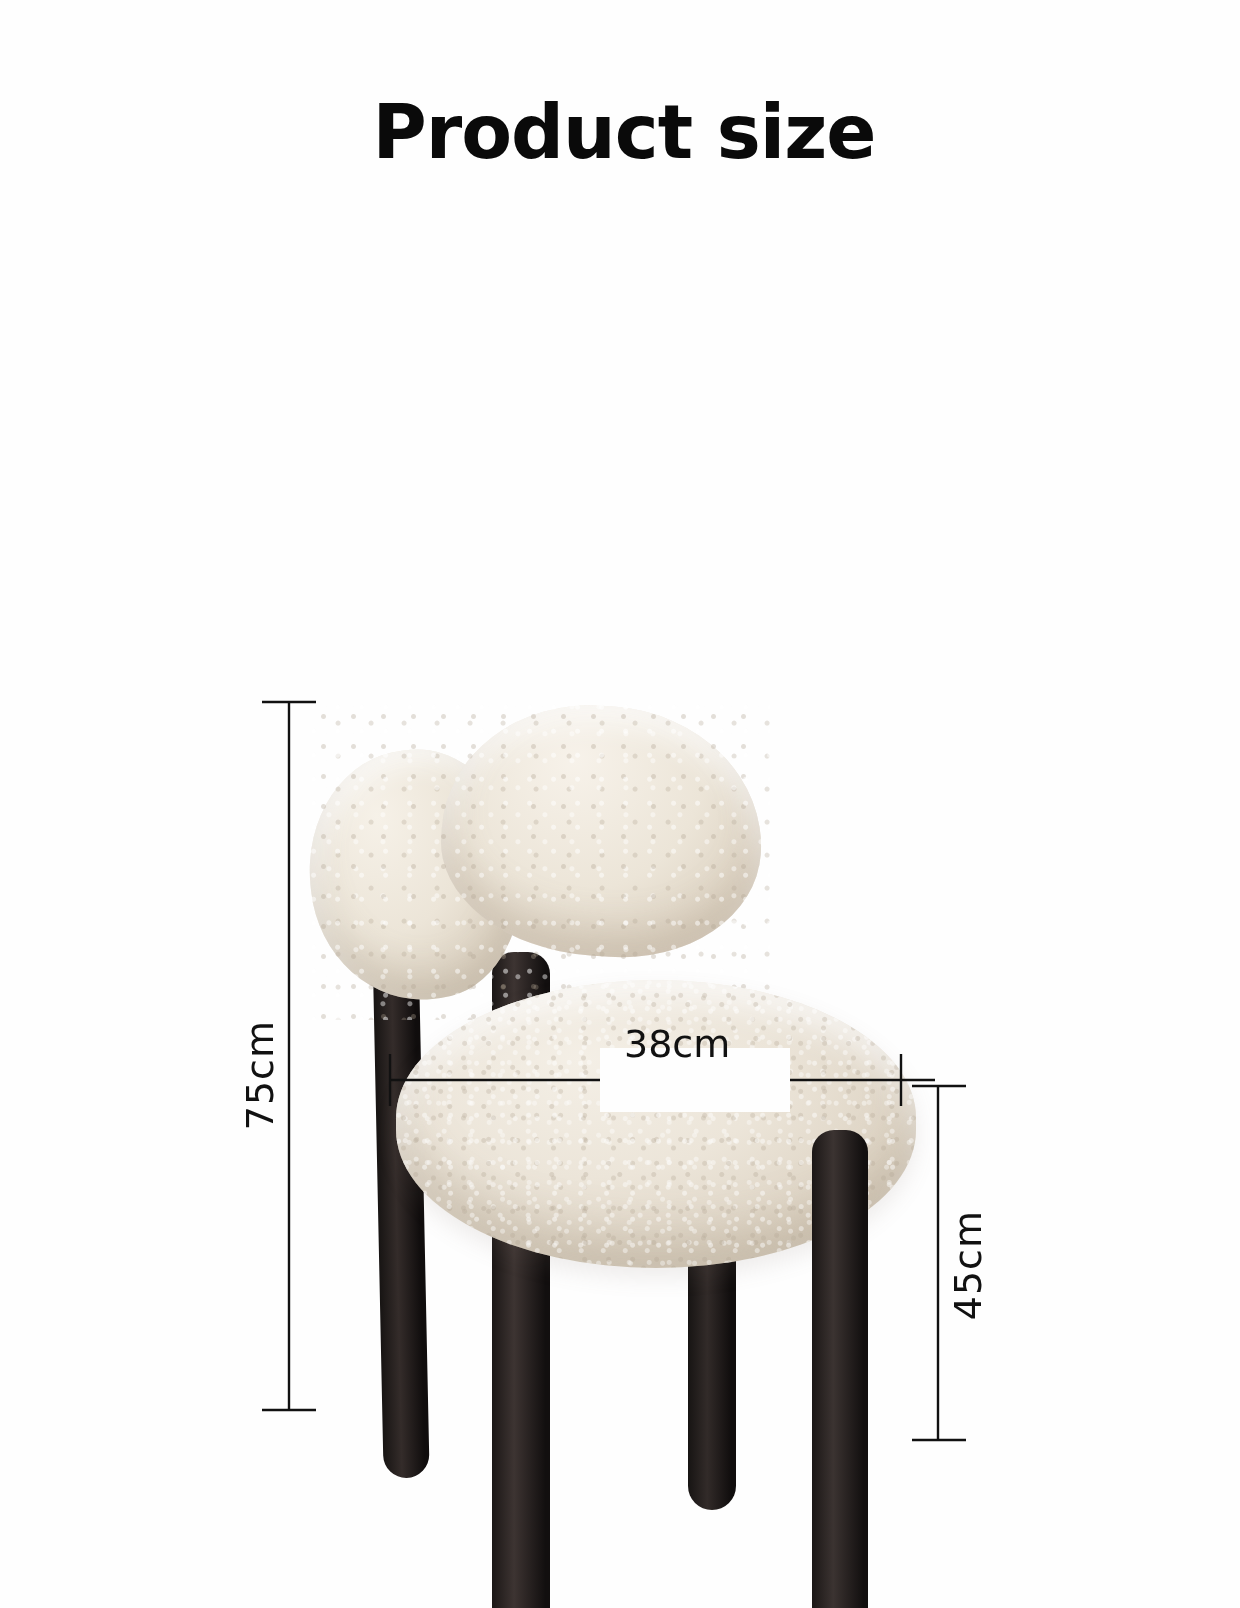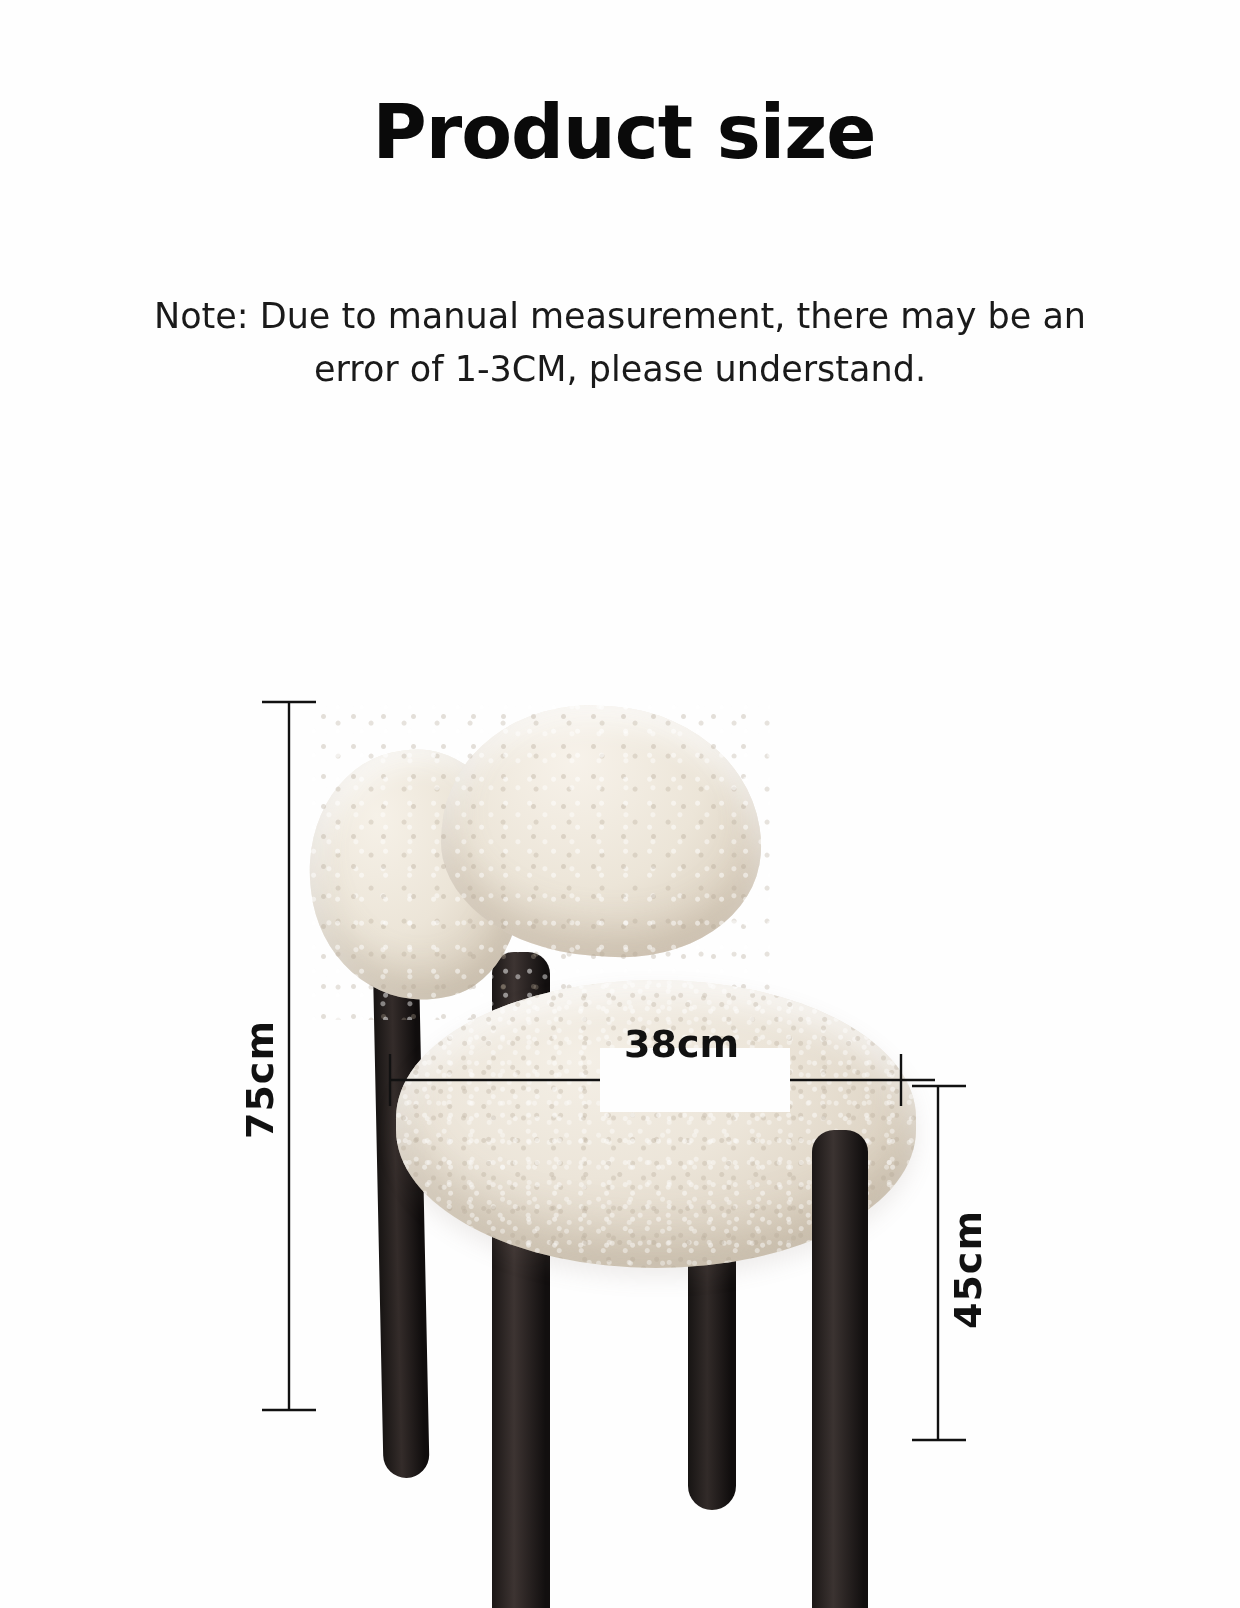--- a/index.html
+++ b/index.html
@@ -184,21 +184,21 @@
   .dim-svg {
     position: absolute;
     inset: 0;
     width: 1240px;
     height: 1080px;
   }
 
   .dim-label {
     position: absolute;
     font-size: 38px;
-    font-weight: 700;
+    font-weight: 400;
     color: #111;
     white-space: nowrap;
   }
   .dim-75 {
     left: 238px;
     top: 500px;
     writing-mode: vertical-rl;
     transform: rotate(180deg);
     letter-spacing: 1px;
   }
@@ -214,21 +214,20 @@
     letter-spacing: 1px;
   }
 </style>
 </head>
 <body>
 
 <div class="page">
 
   <div class="title">Product size</div>
 
-  <div class="note">Note: Due to manual measurement, there may be an error of 1-3CM, please understand.</div>
 
   <div class="illus">
 
     <div class="chair">
       <div class="leg leg-back-left"></div>
       <div class="leg leg-front-left"></div>
       <div class="leg leg-back-right"></div>
 
       <div class="back-wrap">
         <div class="back-left"></div>

